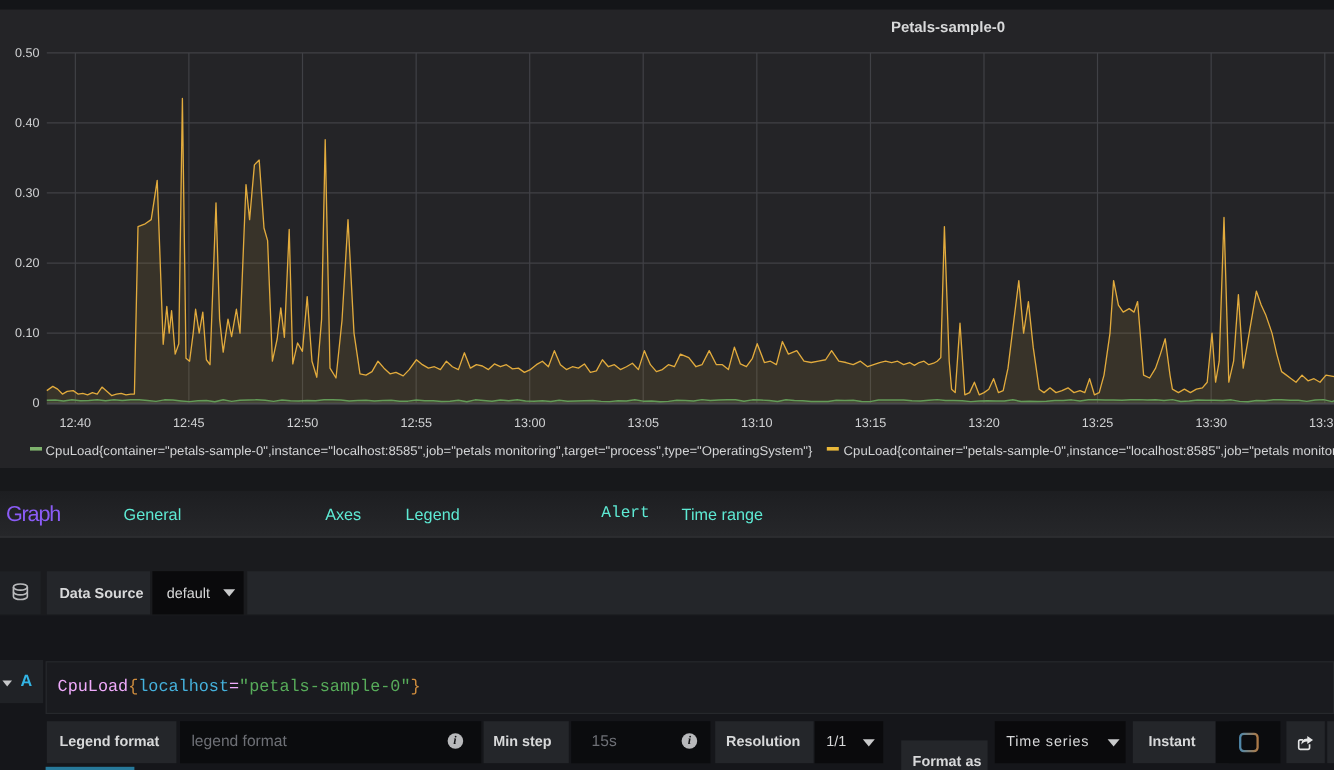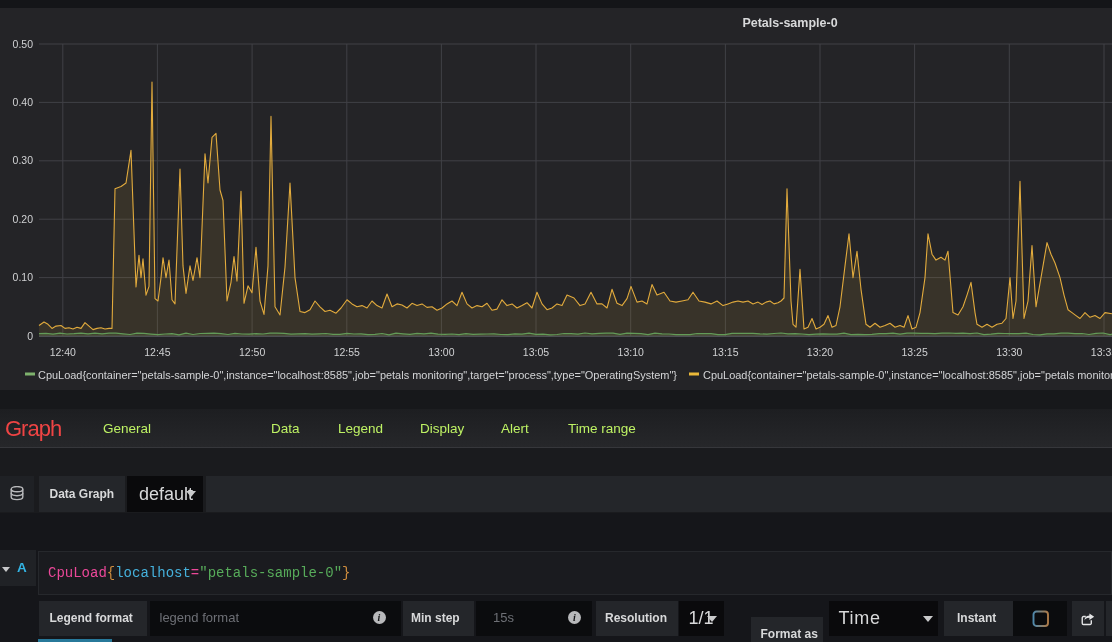--- a/index.html
+++ b/index.html
@@ -7,46 +7,46 @@
 #root { position:relative; width:1112px; height:642px; }
 .abs { position:absolute; }
 #chart { position:absolute; left:0; top:0; }
 .ax { font:10.5px "Liberation Sans",sans-serif; fill:#d0d1d3; }
 .ttl { font:bold 12.5px "Liberation Sans",sans-serif; fill:#d8d9da; }
 .leg { font:10.6px "Liberation Sans",sans-serif; fill:#d3d4d6; }
 
 
 #strip { position:absolute; left:0; top:409px; width:1112px; height:39px;
   background:linear-gradient(#1d1e21,#26272a); border-bottom:1px solid #36373b; }
-#gtitle { position:absolute; left:5px; top:409px; height:39px; line-height:39px; font-size:22px; letter-spacing:-1px; color:#ef4444; }
-.tab { position:absolute; top:409px; height:39px; line-height:40px; font-size:13.5px; color:#bef264; padding:0 15px; }
+#gtitle { position:absolute; left:5px; top:409px; height:39px; line-height:39px; font-size:18px; letter-spacing:-1px; color:#8b5cf6; }
+.tab { position:absolute; top:409px; height:39px; line-height:40px; font-size:13.5px; color:#5eead4; padding:0 15px; }
 .tab.active { top:409px; height:43px; background:#18191c; color:#ececec;
   border-left:1px solid #2a2b2f; border-right:1px solid #2a2b2f; line-height:35px; z-index:3; }
 .tab.active::before { content:""; position:absolute; left:-1px; top:0; right:-1px; height:3px;
   background:linear-gradient(to right,#f2bc40,#fd4e14); }
 
 
 .lbl { position:absolute; background:#24262a; color:#d8d9da; font-size:12px; font-weight:bold;
   height:35px; line-height:34px; }
 .inp { position:absolute; background:#0b0c0e; height:35px; line-height:34px; color:#6e7076; font-size:13px; }
-.sel { position:absolute; background:#0a0a0c; height:35px; line-height:34px; color:#d8d9da; font-size:18px; }
+.sel { position:absolute; background:#0a0a0c; height:35px; line-height:34px; color:#d8d9da; font-size:12px; }
 .caret { position:absolute; width:0; height:0; border-left:5.5px solid transparent;
   border-right:5.5px solid transparent; border-top:6px solid #c9cacb; }
 
 
 #dsrow .lbl, #dsrow .sel { top:476px; height:36px; line-height:36px; }
 
 
 #qleft { position:absolute; left:0; top:550px; width:36px; height:36px; background:#202226; }
 #qtri { position:absolute; left:2px; top:567px; width:0; height:0;
   border-left:4.5px solid transparent; border-right:4.5px solid transparent; border-top:5.5px solid #c7c8ca; }
 #qA { position:absolute; left:17px; top:550px; height:36px; line-height:36px; color:#33b5e5; font-size:13.5px; font-weight:bold; }
 #qed { position:absolute; left:38px; top:551px; width:1074px; height:44px; background:#1a1b1f; border:1px solid #26282c;
   font-family:"Liberation Mono",monospace; font-size:14px; line-height:42px; padding-left:9px; white-space:pre; }
-#qed .w { color:#ec4899; } #qed .b { color:#d08d3e; } #qed .k { color:#45b1dc; } #qed .s { color:#57ab5a; }
+#qed .w { color:#f0abfc; } #qed .b { color:#d08d3e; } #qed .k { color:#45b1dc; } #qed .s { color:#57ab5a; }
 
 .info { position:absolute; width:13px; height:13px; border-radius:50%; background:#b8b9bb; color:#131416;
   font-size:10px; font-weight:bold; text-align:center; line-height:13px; font-family:"Liberation Serif",serif; font-style:italic; }
 #cyanbar { position:absolute; left:38px; top:639px; width:74px; height:3px; background:#27799a; }
 </style>
 </head>
 <body>
 <div id="root">
 <div class="abs" style="left:0;top:0;width:1112px;height:8px;background:#141518;"></div>
 <div class="abs" style="left:0;top:390px;width:1112px;height:19px;background:#17181b;"></div>
@@ -97,53 +97,52 @@
 <text x="790" y="26.5" text-anchor="middle" class="ttl">Petals-sample-0</text>
 <rect x="25" y="372.5" width="10" height="3" fill="#7eb26d"></rect>
 <text x="38" y="379" class="leg" textLength="639" lengthAdjust="spacingAndGlyphs">CpuLoad{container="petals-sample-0",instance="localhost:8585",job="petals monitoring",target="process",type="OperatingSystem"}</text>
 <rect x="689" y="372.5" width="10" height="3" fill="#eab839"></rect>
 <text x="703" y="379" class="leg" textLength="639" lengthAdjust="spacingAndGlyphs">CpuLoad{container="petals-sample-0",instance="localhost:8585",job="petals monitoring",target="process",type="OperatingSystem"}</text>
 </svg>
 
 <div id="strip"></div>
 <div id="gtitle">Graph</div>
 <div class="tab" style="left:88px;">General</div>
-<div class="tab" style="left:256px;">Data</div>
+<div class="tab" style="left:256px;">Axes</div>
 <div class="tab" style="left:323px;">Legend</div>
-<div class="tab" style="left:405px;">Display</div>
-<div class="tab" style="left:486px;">Alert</div>
+<div class="tab" style="left:486px;font-family:Liberation Mono, monospace;">Alert</div>
 <div class="tab" style="left:553px;">Time range</div>
 
 <div id="dsrow">
   <div class="lbl" style="left:0; width:34px; background:#1f2125;">
     <svg width="14" height="15" viewBox="0 0 14 15" style="margin:10px 0 0 10px;">
       <ellipse cx="7" cy="3.2" rx="5.8" ry="2.6" fill="none" stroke="#b9babc" stroke-width="1.4"></ellipse>
       <path d="M1.2 3.2 v3.9 c0 1.45 2.6 2.6 5.8 2.6 s5.8 -1.15 5.8 -2.6 v-3.9" fill="none" stroke="#b9babc" stroke-width="1.4"></path>
       <path d="M1.2 7.1 v3.9 c0 1.45 2.6 2.6 5.8 2.6 s5.8 -1.15 5.8 -2.6 v-3.9" fill="none" stroke="#b9babc" stroke-width="1.4"></path>
     </svg>
   </div>
-  <div class="lbl" style="left:38.5px; width:86.5px; padding-left:11px;">Data Graph</div>
+  <div class="lbl" style="left:38.5px; width:86.5px; padding-left:11px;">Data Source</div>
   <div class="sel" style="left:127px; width:75.5px; padding-left:12px;">default<span class="caret" style="right:7px; top:15px; position:absolute;"></span></div>
   <div class="lbl" style="left:205.5px; width:906.5px;"></div>
 </div>
 
 <div id="qleft"></div>
 <div id="qtri"></div>
 <div id="qA">A</div>
 <div id="qed"><span class="w">CpuLoad</span><span class="b">{</span><span class="k">localhost</span><span class="w">=</span><span class="s">"petals-sample-0"</span><span class="b">}</span></div>
 
 <div id="optrow">
   <div class="lbl" style="left:38.5px; top:601px; width:108.5px; padding-left:11px;">Legend format</div>
   <div class="inp" style="left:149.5px; top:601px; width:251px; padding-left:10px;">legend format</div>
   <div class="info" style="left:372.5px; top:611px;">i</div>
   <div class="lbl" style="left:403px; top:601px; width:70.5px; padding-left:8px;">Min step</div>
   <div class="inp" style="left:476px; top:601px; width:115.5px; padding-left:17px;">15s</div>
   <div class="info" style="left:568px; top:611px;">i</div>
   <div class="lbl" style="left:596px; top:601px; width:82px; padding-left:9px;">Resolution</div>
-  <div class="sel" style="left:679px; top:601px; width:45px; padding-left:9.5px;">1/1<span class="caret" style="right:7px; top:15px; position:absolute;"></span></div>
+  <div class="sel" style="left:679px; top:601px; width:57px; padding-left:9.5px;">1/1<span class="caret" style="right:7px; top:15px; position:absolute;"></span></div>
   <div class="lbl" style="left:750.5px; top:601px; width:72px; padding-left:10px;margin-top:16px;">Format as</div>
   <div class="sel" style="left:828.5px; top:601px; width:109px; padding-left:10px; letter-spacing:.7px;">Time series<span class="caret" style="right:4.5px; top:15px; position:absolute;"></span></div>
   <div class="lbl" style="left:943.5px; top:601px; width:80px; padding-left:13.5px;">Instant</div>
   <div class="inp" style="left:1013px; top:601px; width:53.5px;">
     <svg width="19" height="19" viewBox="0 0 19 19" style="margin:8px 0 0 18px;">
       <defs>
             <linearGradient id="cbg" x1="0" y1="0" x2="1" y2="0">
         <stop offset="0" stop-color="#4f88ab"></stop>
               <stop offset="1" stop-color="#ad7a47"></stop>
       </linearGradient>

